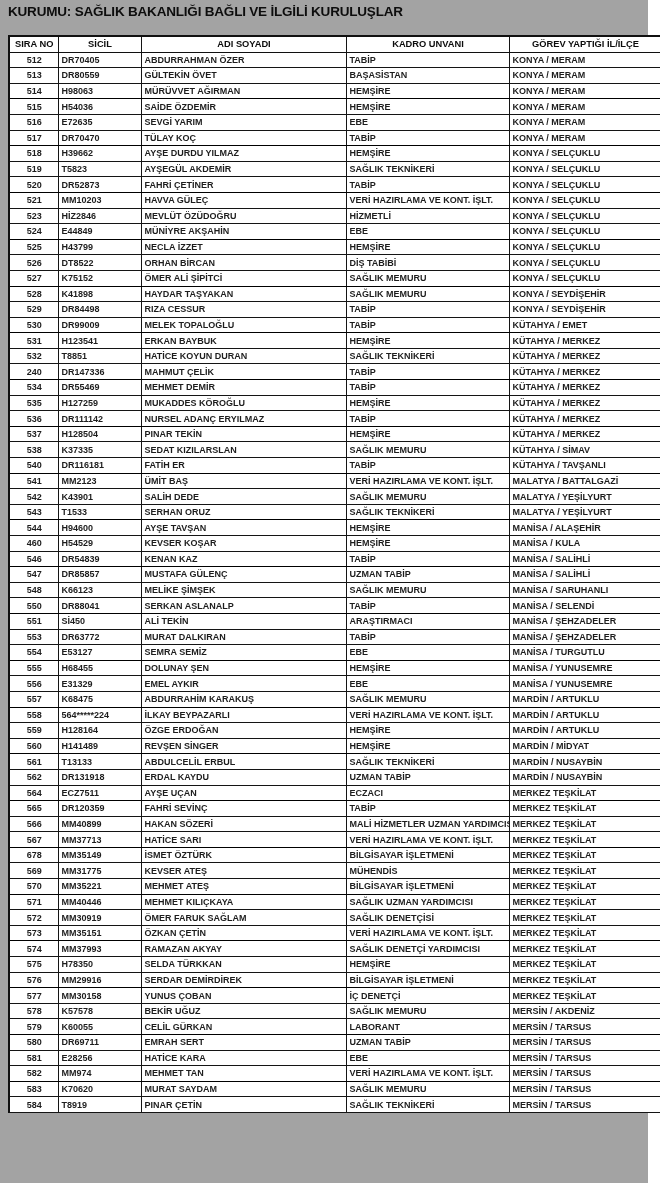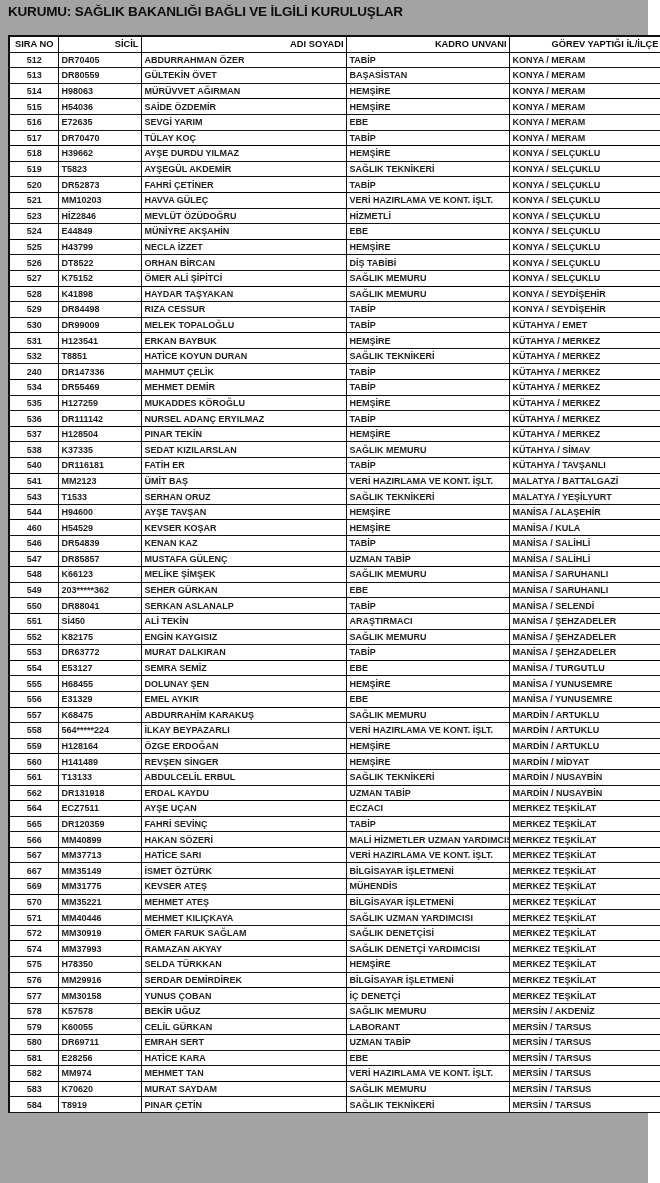--- a/index.html
+++ b/index.html
@@ -50,21 +50,21 @@
     padding: 0 2px 0 3px;
     font-size: 9px;
     line-height: 10px;
     white-space: nowrap;
     overflow: hidden;
     vertical-align: middle;
   }
   table.personnel th {
     font-weight: 700;
     font-size: 9.3px;
-    text-align: right;
+    text-align: center;
     border-top: 2px solid #101010;
     border-bottom: 1.6px solid #101010;
     color: #0c0c0c;
   }
   table.personnel th:first-child,
   table.personnel td:first-child {
     text-align: center;
     border-left: 2px solid #101010;
   }
   table.personnel td {
@@ -293,20 +293,27 @@
           <td>KÜTAHYA / TAVŞANLI</td>
         </tr>
         <tr>
           <td>541</td>
           <td>MM2123</td>
           <td>ÜMİT BAŞ</td>
           <td>VERİ HAZIRLAMA VE KONT. İŞLT.</td>
           <td>MALATYA / BATTALGAZİ</td>
         </tr>
         <tr>
+          <td>542</td>
+          <td>K43901</td>
+          <td>SALİH DEDE</td>
+          <td>SAĞLIK MEMURU</td>
+          <td>MALATYA / YEŞİLYURT</td>
+        </tr>
+        <tr>
           <td>543</td>
           <td>T1533</td>
           <td>SERHAN ORUZ</td>
           <td>SAĞLIK TEKNİKERİ</td>
           <td>MALATYA / YEŞİLYURT</td>
         </tr>
         <tr>
           <td>544</td>
           <td>H94600</td>
           <td>AYŞE TAVŞAN</td>
@@ -335,48 +342,34 @@
           <td>MANİSA / SALİHLİ</td>
         </tr>
         <tr>
           <td>548</td>
           <td>K66123</td>
           <td>MELİKE ŞİMŞEK</td>
           <td>SAĞLIK MEMURU</td>
           <td>MANİSA / SARUHANLI</td>
         </tr>
         <tr>
-          <td>549</td>
-          <td>203*****362</td>
-          <td>SEHER GÜRKAN</td>
-          <td>EBE</td>
-          <td>MANİSA / SARUHANLI</td>
-        </tr>
-        <tr>
           <td>550</td>
           <td>DR88041</td>
           <td>SERKAN ASLANALP</td>
           <td>TABİP</td>
           <td>MANİSA / SELENDİ</td>
         </tr>
         <tr>
           <td>551</td>
           <td>Sİ450</td>
           <td>ALİ TEKİN</td>
           <td>ARAŞTIRMACI</td>
           <td>MANİSA / ŞEHZADELER</td>
         </tr>
         <tr>
-          <td>552</td>
-          <td>K82175</td>
-          <td>ENGİN KAYGISIZ</td>
-          <td>SAĞLIK MEMURU</td>
-          <td>MANİSA / ŞEHZADELER</td>
-        </tr>
-        <tr>
           <td>553</td>
           <td>DR63772</td>
           <td>MURAT DALKIRAN</td>
           <td>TABİP</td>
           <td>MANİSA / ŞEHZADELER</td>
         </tr>
         <tr>
           <td>554</td>
           <td>E53127</td>
           <td>SEMRA SEMİZ</td>
@@ -461,21 +454,21 @@
           <td>MERKEZ TEŞKİLAT</td>
         </tr>
         <tr>
           <td>567</td>
           <td>MM37713</td>
           <td>HATİCE SARI</td>
           <td>VERİ HAZIRLAMA VE KONT. İŞLT.</td>
           <td>MERKEZ TEŞKİLAT</td>
         </tr>
         <tr>
-          <td>667</td>
+          <td>678</td>
           <td>MM35149</td>
           <td>İSMET ÖZTÜRK</td>
           <td>BİLGİSAYAR İŞLETMENİ</td>
           <td>MERKEZ TEŞKİLAT</td>
         </tr>
         <tr>
           <td>569</td>
           <td>MM31775</td>
           <td>KEVSER ATEŞ</td>
           <td>MÜHENDİS</td>
@@ -493,20 +486,27 @@
           <td>MM40446</td>
           <td>MEHMET KILIÇKAYA</td>
           <td>SAĞLIK UZMAN YARDIMCISI</td>
           <td>MERKEZ TEŞKİLAT</td>
         </tr>
         <tr>
           <td>572</td>
           <td>MM30919</td>
           <td>ÖMER FARUK SAĞLAM</td>
           <td>SAĞLIK DENETÇİSİ</td>
+          <td>MERKEZ TEŞKİLAT</td>
+        </tr>
+        <tr>
+          <td>573</td>
+          <td>MM35151</td>
+          <td>ÖZKAN ÇETİN</td>
+          <td>VERİ HAZIRLAMA VE KONT. İŞLT.</td>
           <td>MERKEZ TEŞKİLAT</td>
         </tr>
         <tr>
           <td>574</td>
           <td>MM37993</td>
           <td>RAMAZAN AKYAY</td>
           <td>SAĞLIK DENETÇİ YARDIMCISI</td>
           <td>MERKEZ TEŞKİLAT</td>
         </tr>
         <tr>

